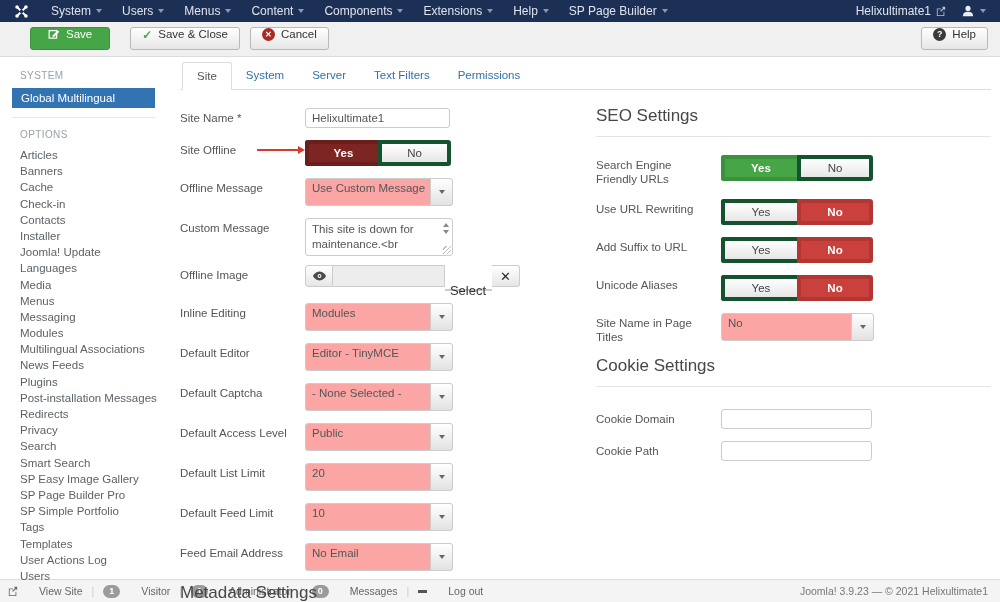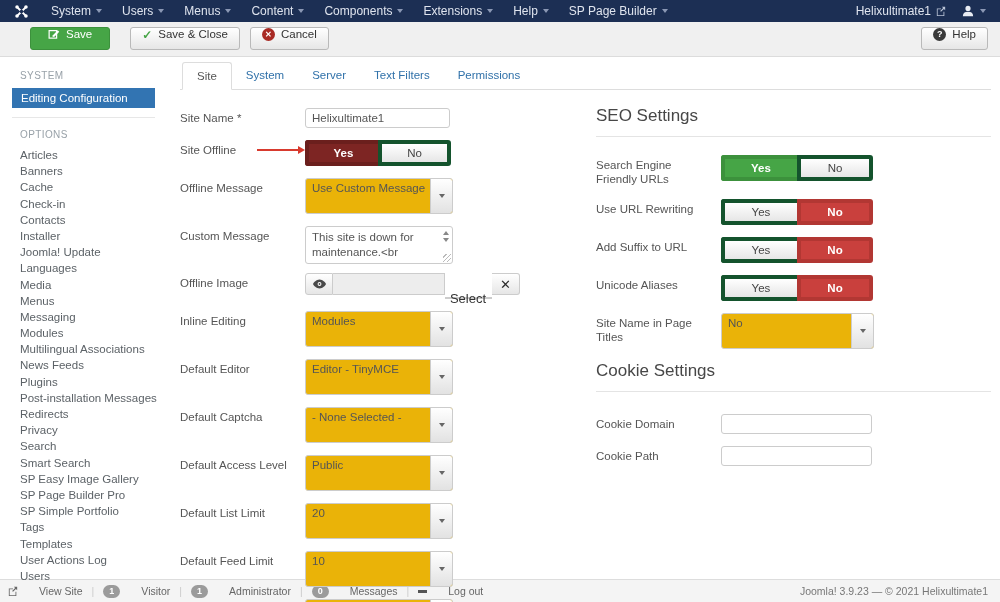--- a/index.html
+++ b/index.html
@@ -53,21 +53,21 @@
 
   .toggle { display: flex; }
   .tbtn { width: 73px; height: 26px; display: inline-flex; align-items: center; justify-content: center; font-size: 11.5px; border: 4px solid #14532d; background: linear-gradient(#ffffff, #e6e6e6); color: #444; cursor: pointer; }
   .tbtn:first-child { border-radius: 3px 0 0 3px; border-right: none; }
   .tbtn:last-child { border-radius: 0 3px 3px 0; }
   .tbtn-w { width: 76px; }
   .on-maroon { background: #7d2523; border-color: #6b1f1d; color: #fff; font-weight: bold; }
   .on-green { background: #46a546; border-color: #3c913c; color: #fff; font-weight: bold; }
   .on-red { background: #c9403d; border-color: #b23733; color: #fff; font-weight: bold; }
 
-  .select { display: flex; width: 148px; height: 36px; border: 1px solid #ccc; border-radius: 3px; overflow: hidden; background: #eab308; cursor: pointer; }
+  .select { display: flex; width: 148px; height: 28px; border: 1px solid #ccc; border-radius: 3px; overflow: hidden; background: #fca5a5; cursor: pointer; }
   .select-w { width: 153px; }
   .select .val { flex: 1; font-size: 11.5px; color: #555; padding: 3px 6px 0; white-space: nowrap; overflow: hidden; }
   .select .caret-box { width: 22px; border-left: 1px solid #ccc; background: linear-gradient(#ffffff, #e2e2e2); display: flex; align-items: center; justify-content: center; }
   .caret-sm { width: 0; height: 0; border-left: 3.5px solid transparent; border-right: 3.5px solid transparent; border-top: 4px solid #666; }
 
   .textarea { width: 148px; height: 38px; border: 1px solid #ccc; border-radius: 3px; font-size: 11.5px; color: #555; padding: 3px 18px 2px 6px; line-height: 15px; position: relative; overflow: hidden; word-break: break-word; background: #fff; }
   .spin { position: absolute; right: 3px; top: 4px; display: flex; flex-direction: column; gap: 3px; align-items: center; }
   .spin-up { width: 0; height: 0; border-left: 3px solid transparent; border-right: 3px solid transparent; border-bottom: 4px solid #888; }
   .spin-dn { width: 0; height: 0; border-left: 3px solid transparent; border-right: 3px solid transparent; border-top: 4px solid #888; }
   .resize-grip { position: absolute; right: 1px; bottom: 1px; width: 8px; height: 8px; background: repeating-linear-gradient(135deg, transparent 0 2px, #bbb 2px 3px); }
@@ -182,21 +182,21 @@
   <button class="btn btn-help">
     <span class="help-glyph">?</span>
     <span>Help</span>
   </button>
 </div>
 
 <div class="main">
 
   <div class="sidebar">
     <div class="side-heading">SYSTEM</div>
-    <div class="side-selected">Editing Configuration</div>
+    <div class="side-selected">Global Multilingual</div>
     <hr class="side-divider">
     <div class="side-heading">OPTIONS</div>
     <div class="side-item">Articles</div>
     <div class="side-item">Banners</div>
     <div class="side-item">Cache</div>
     <div class="side-item">Check-in</div>
     <div class="side-item">Contacts</div>
     <div class="side-item">Installer</div>
     <div class="side-item">Joomla! Update</div>
     <div class="side-item">Languages</div>

